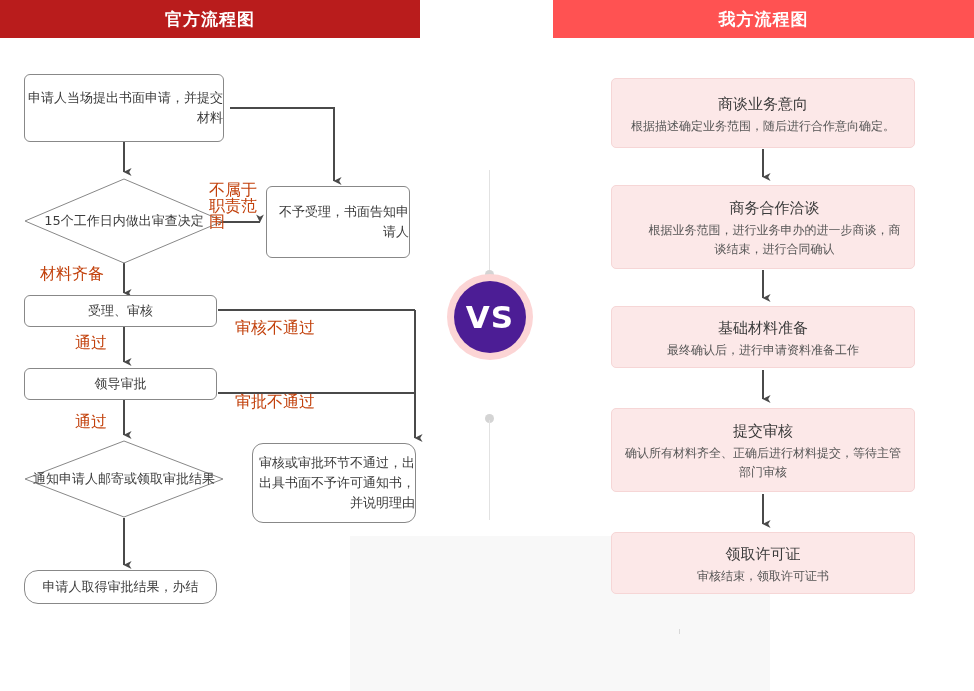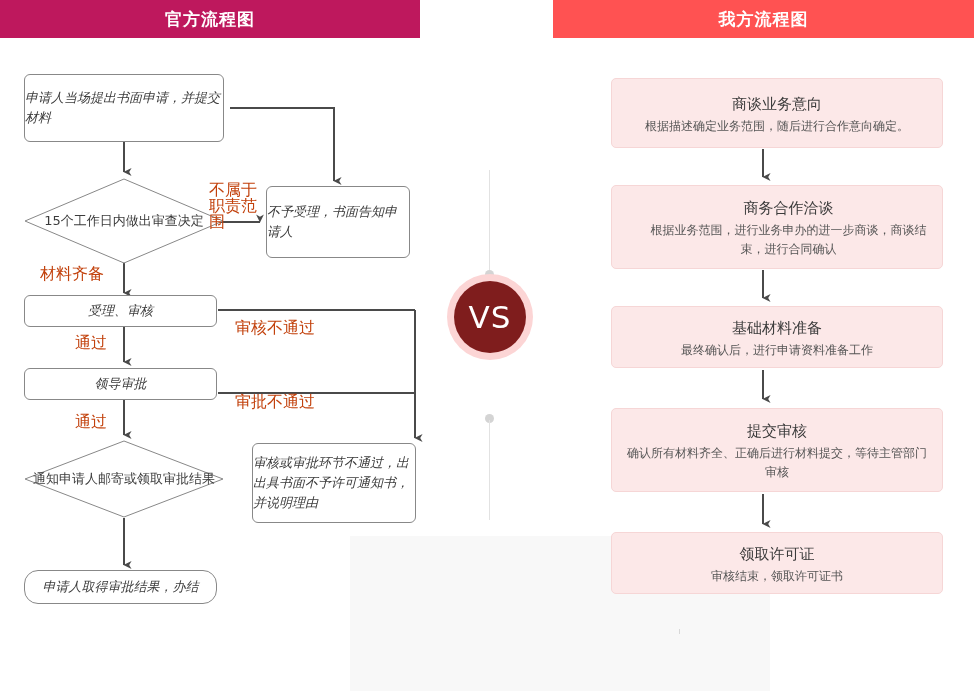--- a/index.html
+++ b/index.html
@@ -8,31 +8,31 @@
     background:#ffffff;
     font-family:"DejaVu Sans","Liberation Sans",sans-serif;
     position:relative;overflow:hidden;
     color:#444;
   }
   .root{position:absolute;left:0;top:0;width:974px;height:691px;}
 
   
   .hdr{position:absolute;top:0;height:38px;line-height:38px;text-align:center;
        color:#ffffff;font-size:17px;font-weight:bold;letter-spacing:1px;}
-  .hdr-left{left:0;width:420px;background:#be185d;}
+  .hdr-left{left:0;width:420px;background:#b91c1c;}
   .hdr-right{left:553px;width:421px;background:#ff5252;}
 
   
   .grey-panel{position:absolute;left:350px;top:536px;width:420px;height:155px;background:#f8f8f8;}
   .grey-dot{position:absolute;left:679px;top:629px;width:1px;height:5px;background:#d8d8d8;}
 
   
   .lbox{position:absolute;box-sizing:border-box;border:1px solid #888;border-radius:6px;
         background:#fff;display:flex;align-items:center;justify-content:center;
-        text-align:left;font-size:13px;color:#3b3b3b;line-height:20px;padding:4px 0;font-style:italic;}
+        text-align:right;font-size:13px;color:#3b3b3b;line-height:20px;padding:4px 0;}
   .ldiamond{position:absolute;display:flex;align-items:center;justify-content:center;}
   .ldiamond svg{position:absolute;left:0;top:0;}
   .ldiamond .dtext{position:relative;z-index:2;text-align:center;font-size:13px;
                    color:#3b3b3b;line-height:20px;}
 
   .llabel{position:absolute;font-size:16px;color:#c2410c;white-space:nowrap;line-height:16px;}
 
   
   .wires{position:absolute;left:0;top:0;width:974px;height:691px;pointer-events:none;}
 
@@ -40,25 +40,25 @@
   .vs-wrap{position:absolute;left:440px;top:170px;width:100px;height:350px;}
   .vs-line{position:absolute;left:49px;width:1px;background:#e2e2e2;}
   .vs-line.top{top:0;height:100px;}
   .vs-line.bot{top:250px;height:100px;}
   .vs-dot{position:absolute;left:45px;width:9px;height:9px;border-radius:50%;background:#d4d4d4;}
   .vs-dot.top{top:100px;}
   .vs-dot.bot{top:244px;}
   .vs-ring{position:absolute;left:7px;top:104px;width:86px;height:86px;border-radius:50%;
            background:#fcd5d5;}
   .vs-circle{position:absolute;left:14px;top:111px;width:72px;height:72px;border-radius:50%;
-             background:#7f1d1d;color:#fff;display:flex;align-items:center;justify-content:center;
-             font-size:31px;font-weight:normal;letter-spacing:1px;}
+             background:#4c1d95;color:#fff;display:flex;align-items:center;justify-content:center;
+             font-size:31px;font-weight:bold;letter-spacing:1px;}
 
   
-  .rbox{position:absolute;left:611px;width:332px;box-sizing:border-box;
+  .rbox{position:absolute;left:611px;width:304px;box-sizing:border-box;
         background:#fce8e8;border:1px solid #f6d6d6;border-radius:5px;
         display:flex;flex-direction:column;align-items:center;justify-content:center;
         text-align:center;padding:6px 12px;}
   .rbox .rtitle{font-size:15px;color:#3b3b3b;line-height:26px;}
   .rbox .rdesc{font-size:12px;color:#555;line-height:19px;}
 </style>
 </head>
 <body>
 
 <div class="root">
@@ -116,21 +116,21 @@
 
   <div class="ldiamond" style="left:24px;top:440px;width:200px;height:78px;">
     <svg width="200" height="78">
       <polygon points="100,1 199,39 100,77 1,39" fill="#ffffff" stroke="#888888" stroke-width="1"></polygon>
     </svg>
     <div class="dtext">通知申请人邮寄或领取审批结果</div>
   </div>
 
   <div class="lbox" style="left:24px;top:570px;width:193px;height:34px;border-radius:14px;">申请人取得审批结果，办结</div>
 
-  <div class="lbox" style="left:252px;top:443px;width:164px;height:80px;">审核或审批环节不通过，出出具书面不予许可通知书，并说明理由</div>
+  <div class="lbox" style="left:252px;top:443px;width:164px;height:80px;border-radius:11px;">审核或审批环节不通过，出出具书面不予许可通知书，并说明理由</div>
 
   <div class="llabel" style="left:209px;top:182px;width:60px;white-space:normal;">不属于职责范围</div>
   <div class="llabel" style="left:40px;top:266px;">材料齐备</div>
   <div class="llabel" style="left:75px;top:335px;">通过</div>
   <div class="llabel" style="left:235px;top:320px;">审核不通过</div>
   <div class="llabel" style="left:75px;top:414px;">通过</div>
   <div class="llabel" style="left:235px;top:394px;">审批不通过</div>
 
   <div class="vs-wrap">
     <div class="vs-line top"></div>

